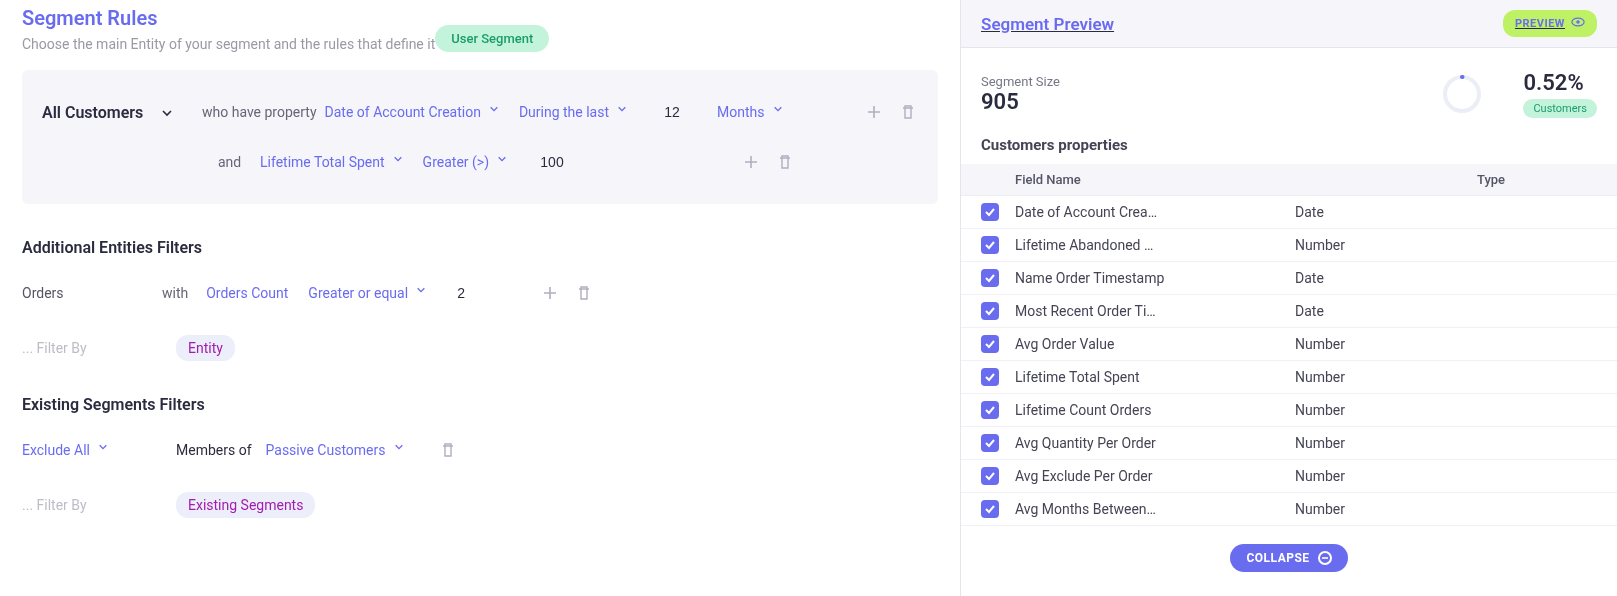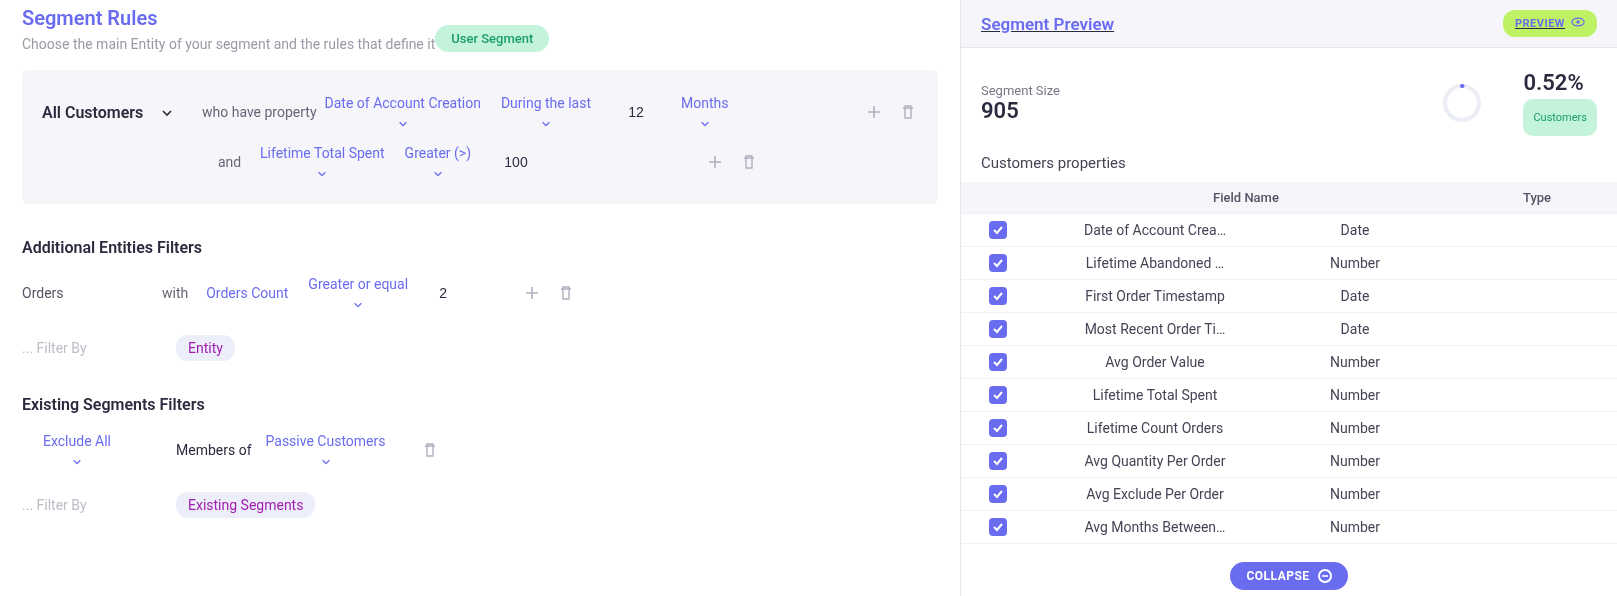--- a/index.html
+++ b/index.html
@@ -70,25 +70,24 @@
   .conn-text {
     font-size: 14px;
     color: #666677;
     margin-right: 8px;
   }
   .indent { width: 176px; flex-shrink:0; }
   .dd {
     color: #6a6cf0;
     font-size: 14px;
     display: inline-flex;
-    align-items: center;
+    align-items: flex-start;
     gap: 8px;
     cursor: pointer;
     margin-right: 20px;
-    flex-direction: column;
   }
   .chevron {
     width: 10px; height: 10px; display:inline-block; position:relative;
   }
   .chevron svg { display:block; }
   .num-input {
     border: none;
     background: transparent;
     font-size: 14px;
     color: #2b2b3f;
@@ -159,24 +158,24 @@
     padding: 22px 20px 18px 20px;
   }
   .stat-label { font-size: 13px; color: #777788; }
   .stat-value { font-size: 22px; font-weight: 600; color: #2b2b3f; }
   .donut {
     width: 42px; height:42px;
   }
   .pct-col { display:flex; flex-direction:column; align-items:flex-start; gap:4px;}
   .pct-value { font-size: 22px; font-weight: 600; color: #2b2b3f; }
   .pill-green {
-    background: #c4f3dc; color:#1a9d6c; font-size:11px; padding:12px 10px; border-radius:10px;
-  }
-  .props-title { font-size: 15px; font-weight:400; color:#444455; padding: 0 20px 10px 20px;}
-  .props-table { width:100%;text-align:center; }
+    background: #c4f3dc; color:#1a9d6c; font-size:11px; padding:3px 10px; border-radius:10px;
+  }
+  .props-title { font-size: 15px; font-weight:700; color:#444455; padding: 0 20px 10px 20px;}
+  .props-table { width:100%; }
   .props-header {
     display:flex; align-items:center;
     background: #f5f5fa; padding: 8px 20px; font-size:13px; color:#555566; font-weight:500;
     border-bottom:1px solid #eceef2;
   }
   .col-cb { width: 34px; }
   .col-name { flex: 1; }
   .col-type { width: 120px; }
   .prop-row {
     display:flex; align-items:center; padding: 7px 20px; font-size:14px; color:#444455;
@@ -425,21 +424,21 @@
             </span></div>
           <div class="col-name ellipsis">Lifetime Abandoned …</div>
           <div class="col-type">Number</div>
         </div>
         <div class="prop-row">
           <div class="col-cb"><span class="cb">
               <svg viewBox="0 0 12 12">
                 <path d="M2 6 L5 9 L10 3" fill="none" stroke="#fff" stroke-width="2"></path>
               </svg>
             </span></div>
-          <div class="col-name ellipsis">First Order Timestamp</div>
+          <div class="col-name ellipsis">Name Order Timestamp</div>
           <div class="col-type">Date</div>
         </div>
         <div class="prop-row">
           <div class="col-cb"><span class="cb">
               <svg viewBox="0 0 12 12">
                 <path d="M2 6 L5 9 L10 3" fill="none" stroke="#fff" stroke-width="2"></path>
               </svg>
             </span></div>
           <div class="col-name ellipsis">Most Recent Order Ti…</div>
           <div class="col-type">Date</div>

